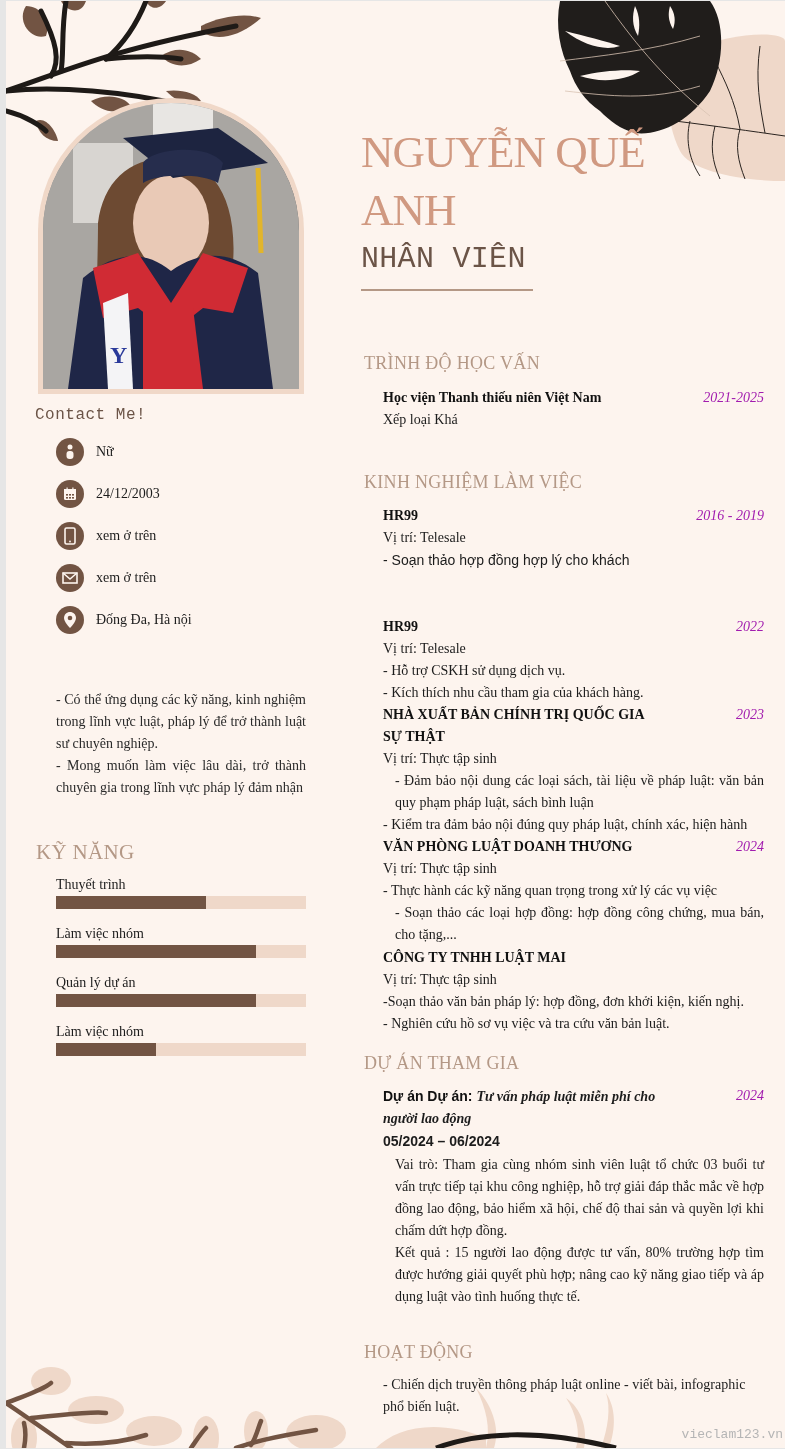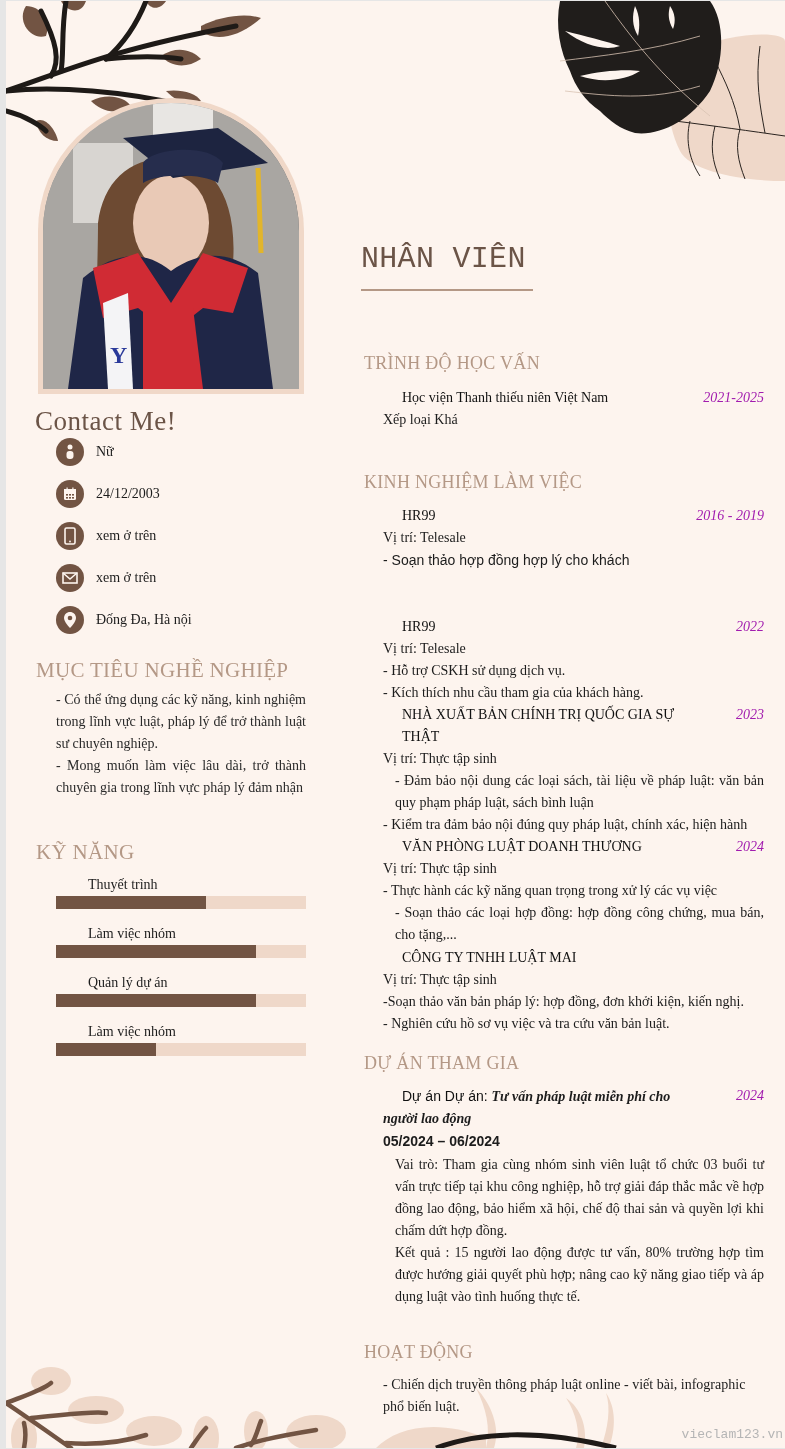--- a/index.html
+++ b/index.html
@@ -17,60 +17,60 @@
     background: #f0d8c8; border-radius: 133px 133px 0 0;
   }
   .photo {
     position: absolute; left: 5px; top: 5px; width: 256px; height: 286px;
     border-radius: 128px 128px 0 0; overflow: hidden;
     background: linear-gradient(90deg,#8a8a8a 0%,#c9c6c2 30%,#b4b1ae 60%,#5f5f5f 100%);
   }
 
   
   .contact-title {
-    position: absolute; left: 29px; top: 405px; font-family: Liberation Serif, serif;
-    font-size: 27px; color: #6b5447; letter-spacing: 0.5px;
+    position: absolute; left: 29px; top: 405px; font-family: Liberation Mono, monospace;
+    font-size: 16px; color: #6b5447; letter-spacing: 0.5px;
   }
   .contact-list { position: absolute; left: 50px; top: 430px; }
   .contact-item { display: flex; align-items: center; height: 42px; }
   .contact-icon {
     width: 28px; height: 28px; border-radius: 50%; background: #725443;
     display: flex; align-items: center; justify-content: center; margin-right: 12px; flex: none;
   }
   .contact-text { font-size: 14px; color: #1c1c1c; }
 
   .left-heading {
     position: absolute; left: 30px; font-size: 21px; color: #b49886; letter-spacing: 0.3px;
   }
   .objective {
     position: absolute; left: 50px; top: 688px; width: 250px; font-size: 14px; line-height: 22px;
     text-align: justify; color: #2a2a2a;
   }
   .skills { position: absolute; left: 50px; top: 874px; width: 250px; }
   .skill { height: 49px; }
-  .skill-name { font-size: 14px; color: #1c1c1c; height: 21px; line-height: 20px; margin-left: 32px; }
+  .skill-name { font-size: 14px; color: #1c1c1c; height: 21px; line-height: 20px; }
   .skill-bar { width: 250px; height: 13px; background: #efd8c9; position: relative; }
   .skill-fill { position: absolute; left: 0; top: 0; height: 13px; background: #725443; }
 
   
   .name {
     position: absolute; left: 355px; top: 122px; font-size: 45px; line-height: 58px;
     color: #d09981; letter-spacing: -1px; width: 330px;
   }
   .role {
     position: absolute; left: 355px; top: 241px; font-size: 30px; color: #6b5447; letter-spacing: 0.3px; font-family: Liberation Mono, monospace;
   }
   .role-line { position: absolute; left: 355px; top: 288px; width: 172px; height: 2px; background: #b49886; }
 
   .sec-title {
     position: absolute; left: 358px; font-size: 18px; color: #b49886; letter-spacing: 0.3px;
   }
   .block { position: absolute; left: 377px; width: 381px; font-size: 14px; line-height: 22px; color: #1c1c1c; }
   .entry-head { display: flex; justify-content: space-between; align-items: flex-start; }
-  .entry-title { font-weight: normal; color: #111; margin-left: 19px; }
+  .entry-title { font-weight: bold; color: #111; }
   .entry-year { font-style: italic; color: #a21caf; font-size: 14px; white-space: nowrap; margin-left: 28px; }
   .sans { font-family: "Liberation Sans", sans-serif; }
   .justify { text-align: justify; margin-left: 12px; }
   .watermark {
     position: absolute; right: 2px; bottom: 6px; font-family: Liberation Mono, monospace;
     font-size: 13px; color: #b5b5b5;
   }
 </style>
 </head>
 <body>
@@ -195,21 +195,20 @@
       <span class="contact-icon">
         <svg width="12" height="16" viewBox="0 0 12 16">
             <path d="M6 0 C2.7 0 0 2.6 0 6 C0 10 6 16 6 16 C6 16 12 10 12 6 C12 2.6 9.3 0 6 0Z" fill="#fdf4ee"></path>
             <circle cx="6" cy="6" r="2.3" fill="#725443"></circle>
           </svg>
       </span>
       <span class="contact-text">Đống Đa, Hà nội</span>
     </div>
   </div>
 
-  <div class="left-heading" style="top:657px">MỤC TIÊU NGHỀ NGHIỆP</div>
   <div class="objective">
     <div>- Có thể ứng dụng các kỹ năng, kinh nghiệm trong lĩnh vực luật, pháp lý để trở thành luật sư chuyên nghiệp.</div>
     <div>- Mong muốn làm việc lâu dài, trở thành chuyên gia trong lĩnh vực pháp lý đảm nhận</div>
   </div>
 
   <div class="left-heading" style="top:839px">KỸ NĂNG</div>
   <div class="skills">
     <div class="skill">
       <div class="skill-name">Thuyết trình</div>
       <div class="skill-bar">
@@ -229,20 +228,24 @@
         </div>
     </div>
     <div class="skill">
       <div class="skill-name">Làm việc nhóm</div>
       <div class="skill-bar">
           <div class="skill-fill" style="width: 40%;"></div>
         </div>
     </div>
   </div>
 
+  <div class="name">
+    <div>NGUYỄN QUẾ</div>
+    <div>ANH</div>
+  </div>
   <div class="role">NHÂN VIÊN</div>
   <div class="role-line"></div>
 
   <div class="sec-title" style="top:352px">TRÌNH ĐỘ HỌC VẤN</div>
   <div class="block" style="top:386px">
     <div class="entry-head">
       <span class="entry-title">Học viện Thanh thiếu niên Việt Nam</span>
       <span class="entry-year">2021-2025</span>
     </div>
     <div>Xếp loại Khá</div>

